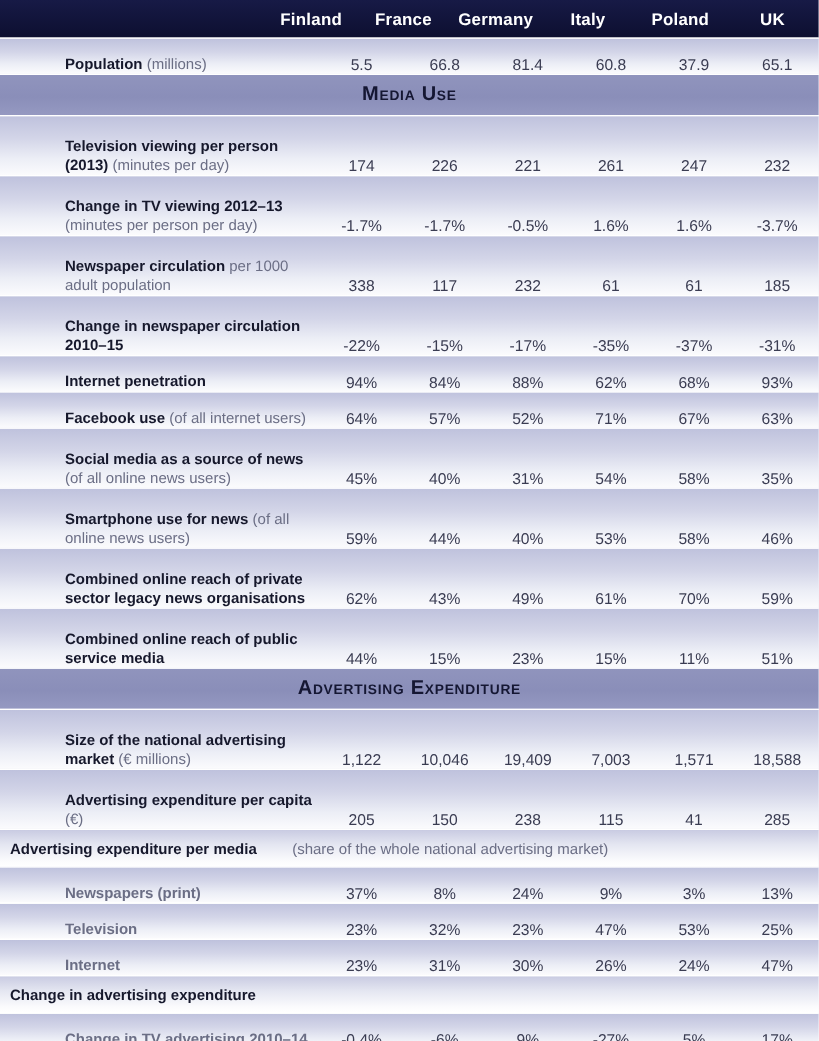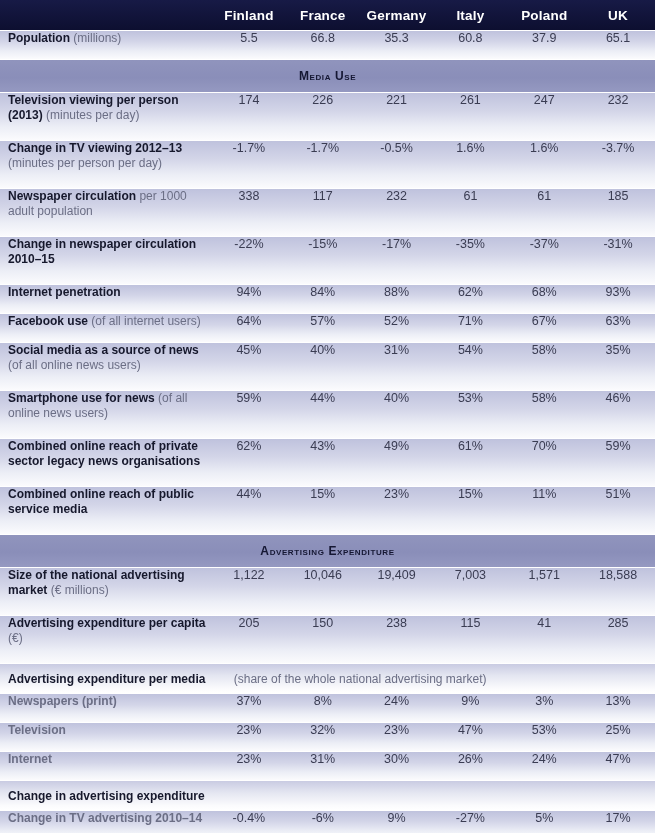--- a/index.html
+++ b/index.html
@@ -36,23 +36,24 @@
     text-align: center;
     color: #ffffff;
     font-size: 13.5px;
     font-weight: bold;
     letter-spacing: .2px;
   }
 
   
   .row {
     display: flex;
-    align-items: flex-start;
+    align-items: flex-end;
     border-top: 1px solid #ffffff;
     background: linear-gradient(180deg, #bfc2dd 0%, #d3d5e8 38%, #eceef6 72%, #fbfbfd 100%);
+    padding-left: 44px;
   }
   .row.h1 { flex: 0 0 29px; }
   .row.h2 { flex: 0 0 48px; }
 
   .row .label-cell {
     flex: 0 0 212px;
     padding-left: 8px;
     font-size: 12px;
     line-height: 15px;
     color: #1d1f33;
@@ -80,21 +81,21 @@
   .section-row {
     flex: 0 0 33px;
     display: flex;
     align-items: center;
     justify-content: center;
     border-top: 1px solid #ffffff;
     background: #8e92bb;
     background: linear-gradient(180deg, #9094bd 0%, #8a8eb9 55%, #9599c1 100%);
   }
   .section-row .section-title {
-    font-size: 12px;
+    font-size: 16px;
     font-weight: bold;
     color: #151733;
     font-variant: small-caps;
     letter-spacing: .6px;
   }
 
   
   .subhead-row {
     flex: 0 0 30px;
     display: flex;
@@ -127,21 +128,21 @@
     <div class="val-cell">Italy</div>
     <div class="val-cell">Poland</div>
     <div class="val-cell">UK</div>
   </div>
 
   <div id="table-body" style="display:flex;flex-direction:column;flex:1 1 auto;">
       <div class="row h1">
         <div class="label-cell"><b>Population</b><span class="sub"> (millions)</span></div>
         <div class="val-cell">5.5</div>
         <div class="val-cell">66.8</div>
-        <div class="val-cell">35.3</div>
+        <div class="val-cell">81.4</div>
         <div class="val-cell">60.8</div>
         <div class="val-cell">37.9</div>
         <div class="val-cell">65.1</div>
       </div>
       <div class="section-row">
         <div class="section-title">Media Use</div>
       </div>
       <div class="row h2">
         <div class="label-cell"><b>Television viewing per person (2013)</b><span class="sub"> (minutes per day)</span></div>
         <div class="val-cell">174</div>

